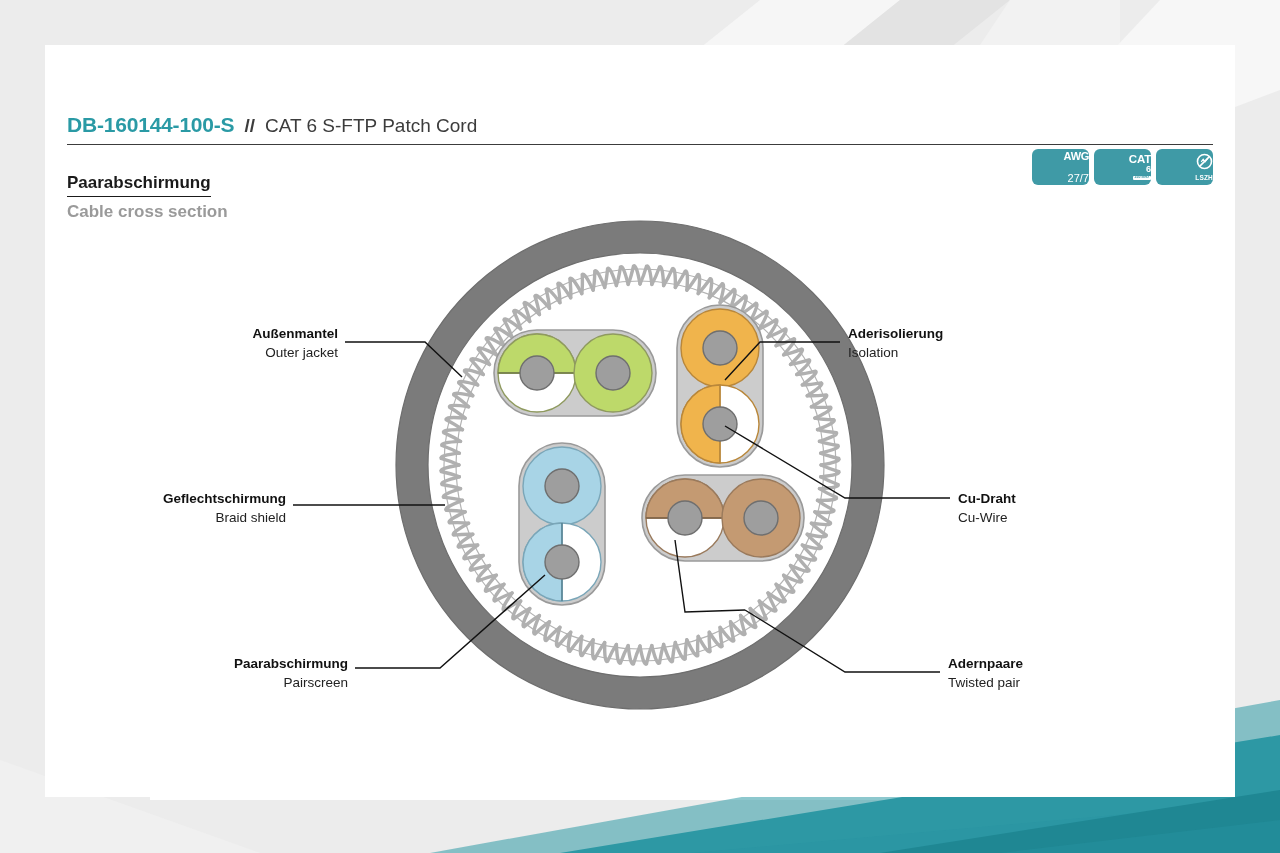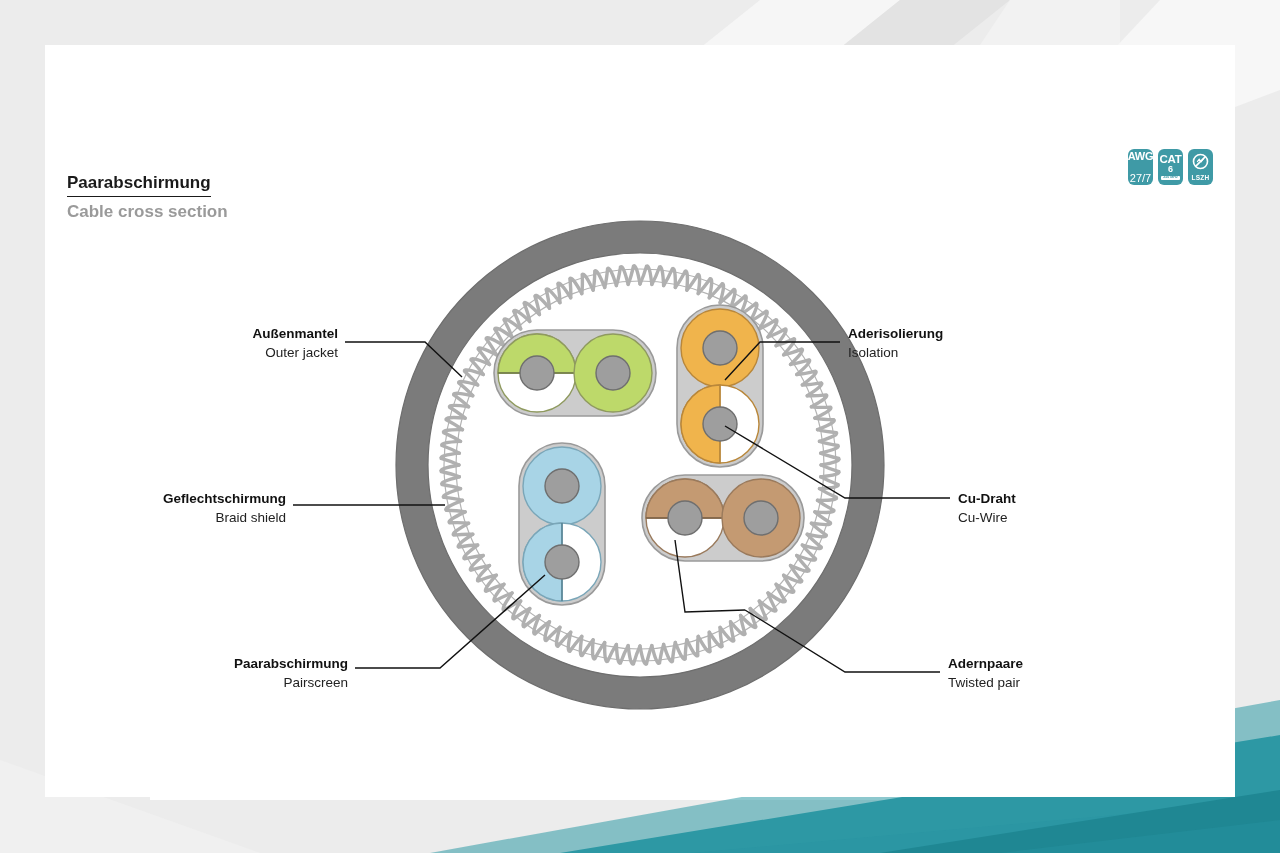--- a/index.html
+++ b/index.html
@@ -33,22 +33,22 @@
   
   .sec{position:absolute;left:22px;top:128px;}
   .sec-de{
     font-size:17px;font-weight:bold;color:#1a1a1a;
     border-bottom:1.5px solid #1a1a1a;padding-bottom:3px;display:inline-block;
   }
   .sec-en{font-size:17px;font-weight:bold;color:#9a9a9a;margin-top:5px;}
   
   .badges{position:absolute;right:22px;top:104px;display:flex;gap:5px;}
   .badge{
-    width:25px;height:36px;border-radius:6px;background:#3f9aa6;
-    display:flex;flex-direction:column;align-items:center;justify-content:center;
+    width:57px;height:36px;border-radius:6px;background:#3f9aa6;
+    display:flex;flex-direction:column;align-items:flex-end;justify-content:center;
     color:#ffffff;line-height:1;
   }
   .b-l1{font-size:11px;font-weight:bold;letter-spacing:-.3px;}
   .b-l2{font-size:11px;font-weight:normal;margin-top:11px;}
   .b-cat1{font-size:11.5px;font-weight:bold;letter-spacing:-.2px;}
   .b-cat2{font-size:9px;font-weight:bold;margin-top:0px;}
   .b-cat3{
     font-size:3.6px;font-weight:bold;margin-top:2px;
     background:#ffffff;color:#3f9aa6;padding:0 2px;border-radius:1px;
   }
@@ -81,20 +81,25 @@
     <polygon points="1280,790 1280,853 880,853" fill="#1f8793"></polygon>
     <polygon points="740,853 1000,853 1280,820 1280,853" fill="#24909c" opacity="0.6"></polygon>
 
     <polygon points="0,853 260,853 0,760" fill="#f0f0f0"></polygon>
   </svg>
 </div>
 
 <div class="sheet">
 
 
+  <div class="title-row">
+    <span class="sku">DB-160144-100-S</span>
+    <span class="title-sep">//</span>
+    <span class="title-txt">CAT 6 S-FTP Patch Cord</span>
+  </div>
 
   <div class="sec">
     <div class="sec-de">Paarabschirmung</div>
     <div class="sec-en">Cable cross section</div>
   </div>
 
   <div class="badges">
     <div class="badge">
       <span class="b-l1">AWG</span>
       <span class="b-l2">27/7</span>

